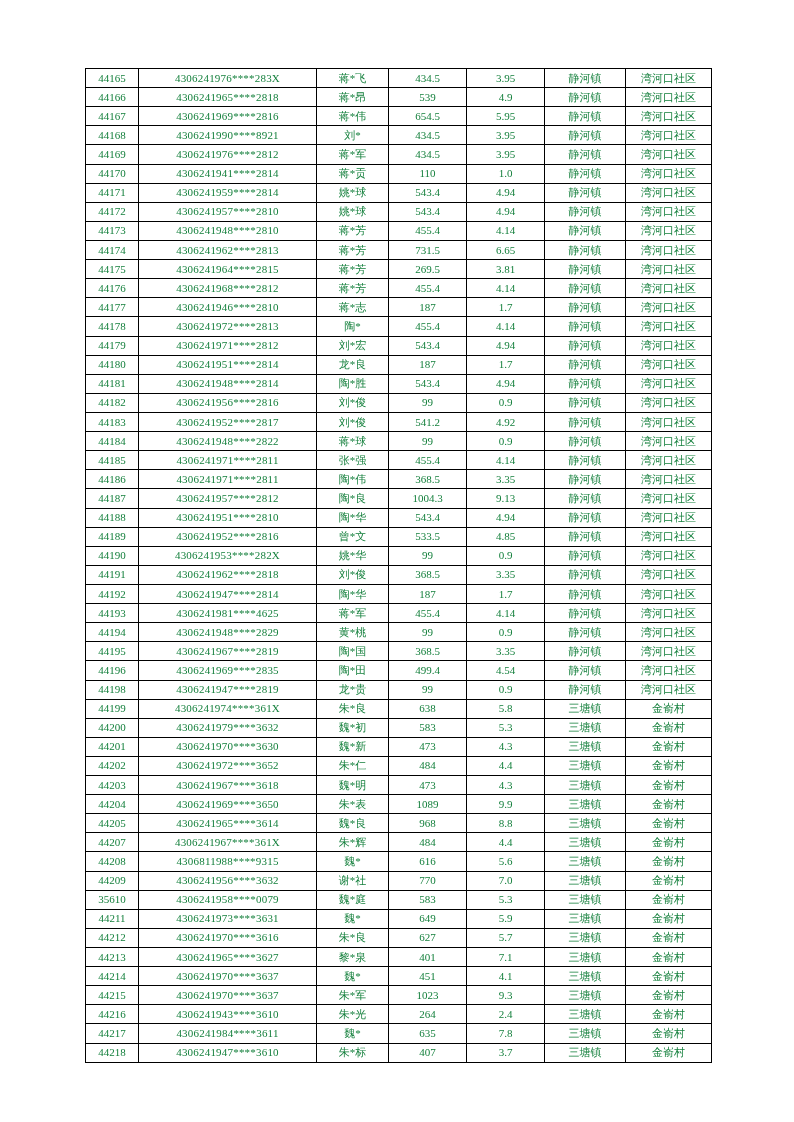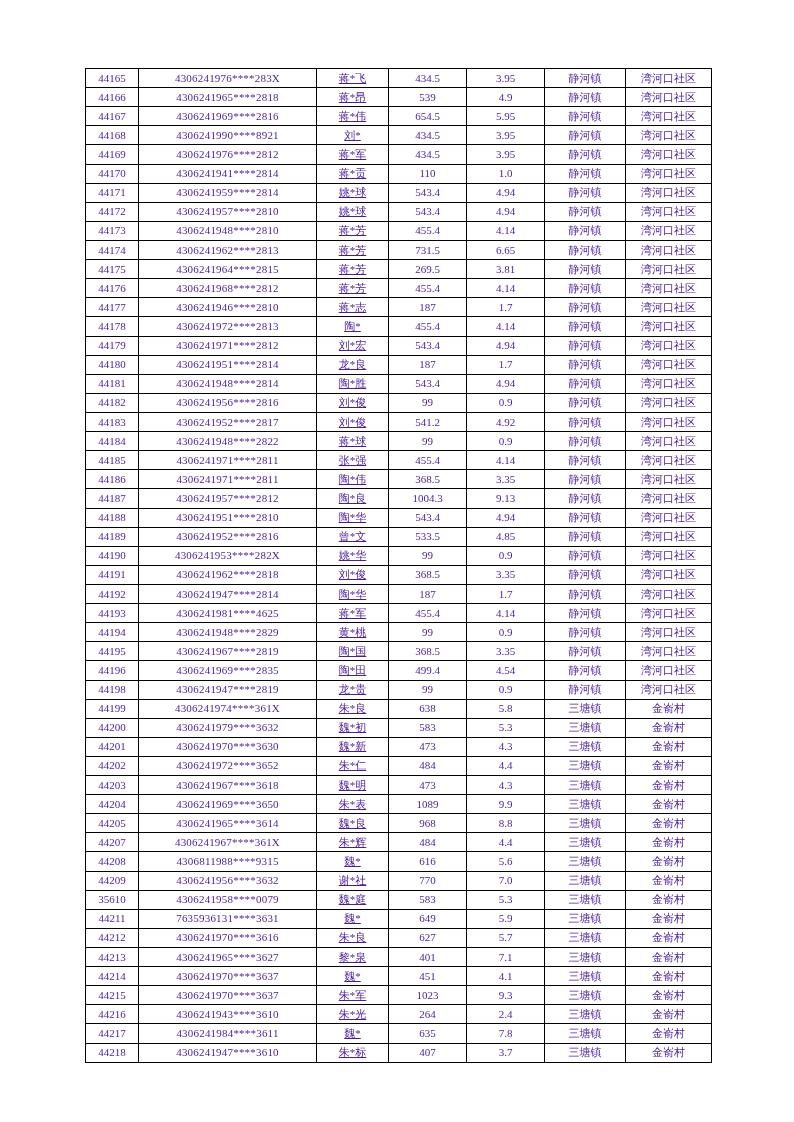--- a/index.html
+++ b/index.html
@@ -7,21 +7,21 @@
     padding: 0;
     background: #ffffff;
   }
   .page {
     position: relative;
     width: 794px;
     height: 1122px;
     background: #ffffff;
     overflow: hidden;
     font-family: "Liberation Serif", "DejaVu Serif", serif;
-    color: #4c1d95;
+    color: #15803d;
   }
   table.roster {
     position: absolute;
     left: 85px;
     top: 68px;
     width: 626px;
     height: 979px;
     border-collapse: collapse;
     table-layout: fixed;
   }
@@ -30,21 +30,21 @@
     font-size: 11px;
     line-height: 1;
     text-align: center;
     vertical-align: middle;
     padding: 0;
     white-space: nowrap;
     overflow: hidden;
     height: 18.12px;
   }
   td.c-id   { letter-spacing: 0.2px; }
-  td.c-name { font-size: 11px; text-decoration: underline; }
+  td.c-name { font-size: 11px; }
 </style>
 </head>
 <body>
 
 <div class="page">
   <table class="roster">
     <colgroup>
         <col style="width: 53px;">
         <col style="width: 178px;">
         <col style="width: 72px;">
@@ -445,21 +445,21 @@
           <td class="c-seq">35610</td>
           <td class="c-id">4306241958****0079</td>
           <td class="c-name">魏*庭</td>
           <td class="c-amount">583</td>
           <td class="c-rate">5.3</td>
           <td class="c-town">三塘镇</td>
           <td class="c-village">金嵛村</td>
         </tr>
         <tr>
           <td class="c-seq">44211</td>
-          <td class="c-id">7635936131****3631</td>
+          <td class="c-id">4306241973****3631</td>
           <td class="c-name">魏*</td>
           <td class="c-amount">649</td>
           <td class="c-rate">5.9</td>
           <td class="c-town">三塘镇</td>
           <td class="c-village">金嵛村</td>
         </tr>
         <tr>
           <td class="c-seq">44212</td>
           <td class="c-id">4306241970****3616</td>
           <td class="c-name">朱*良</td>

